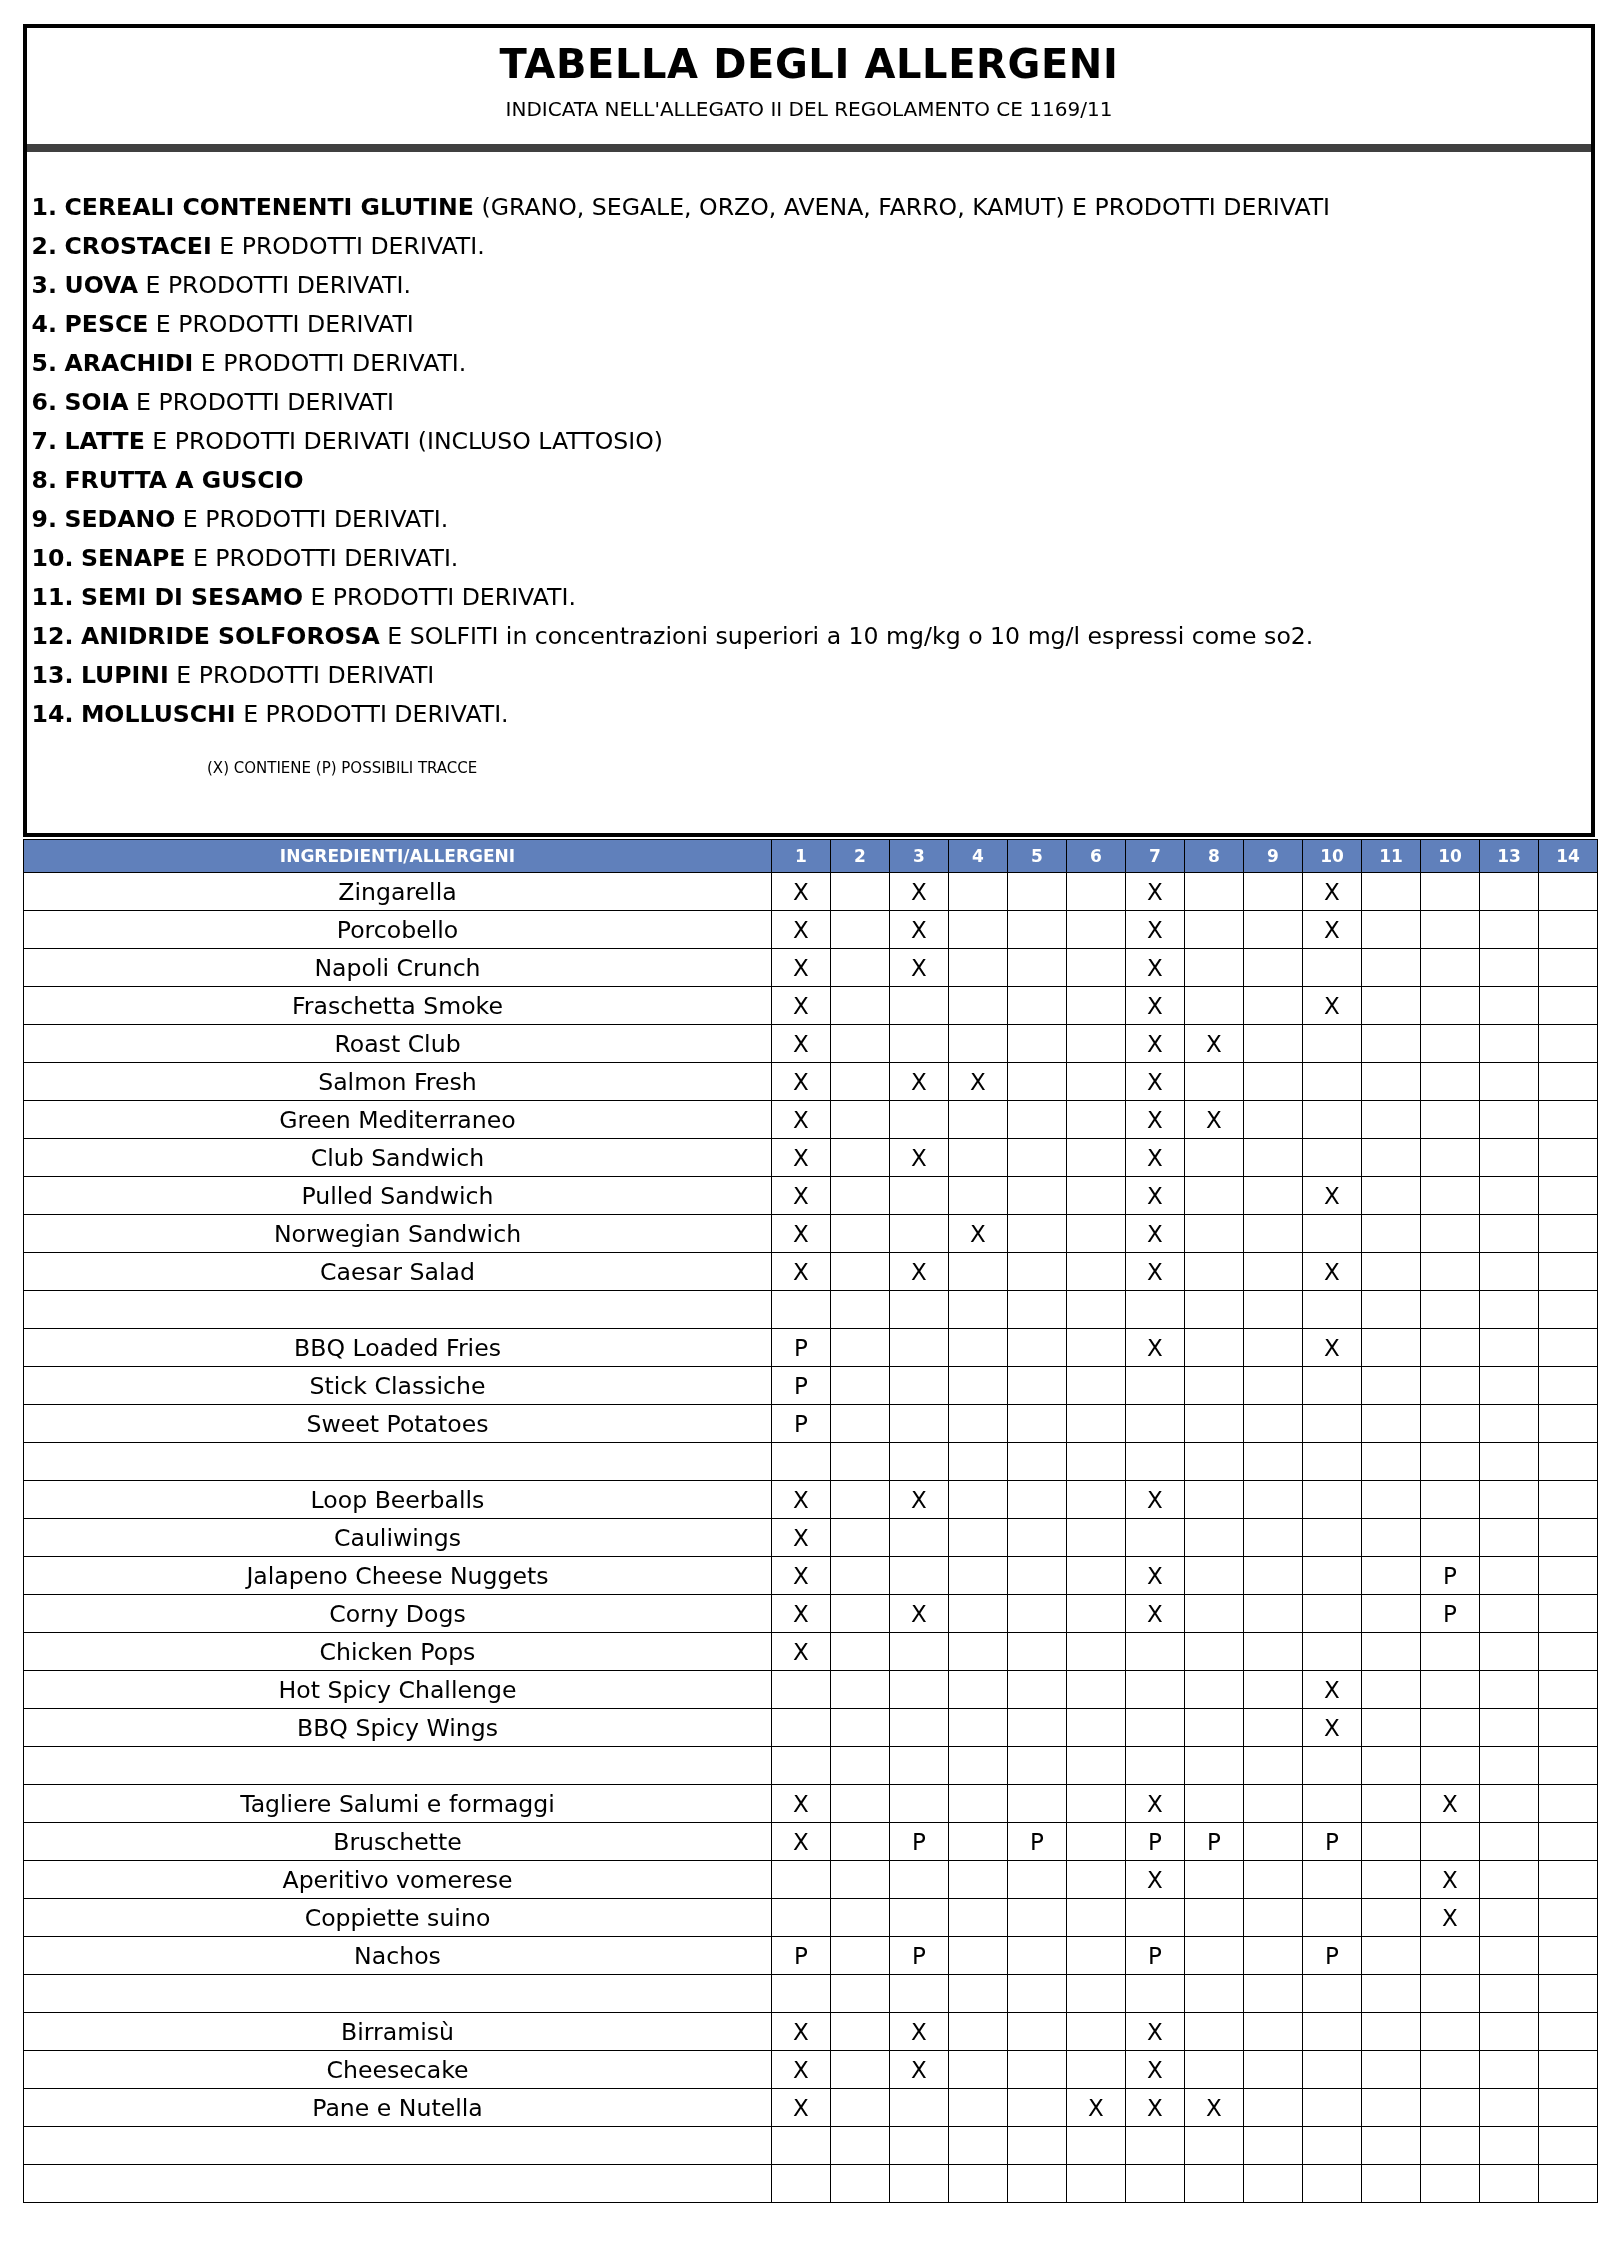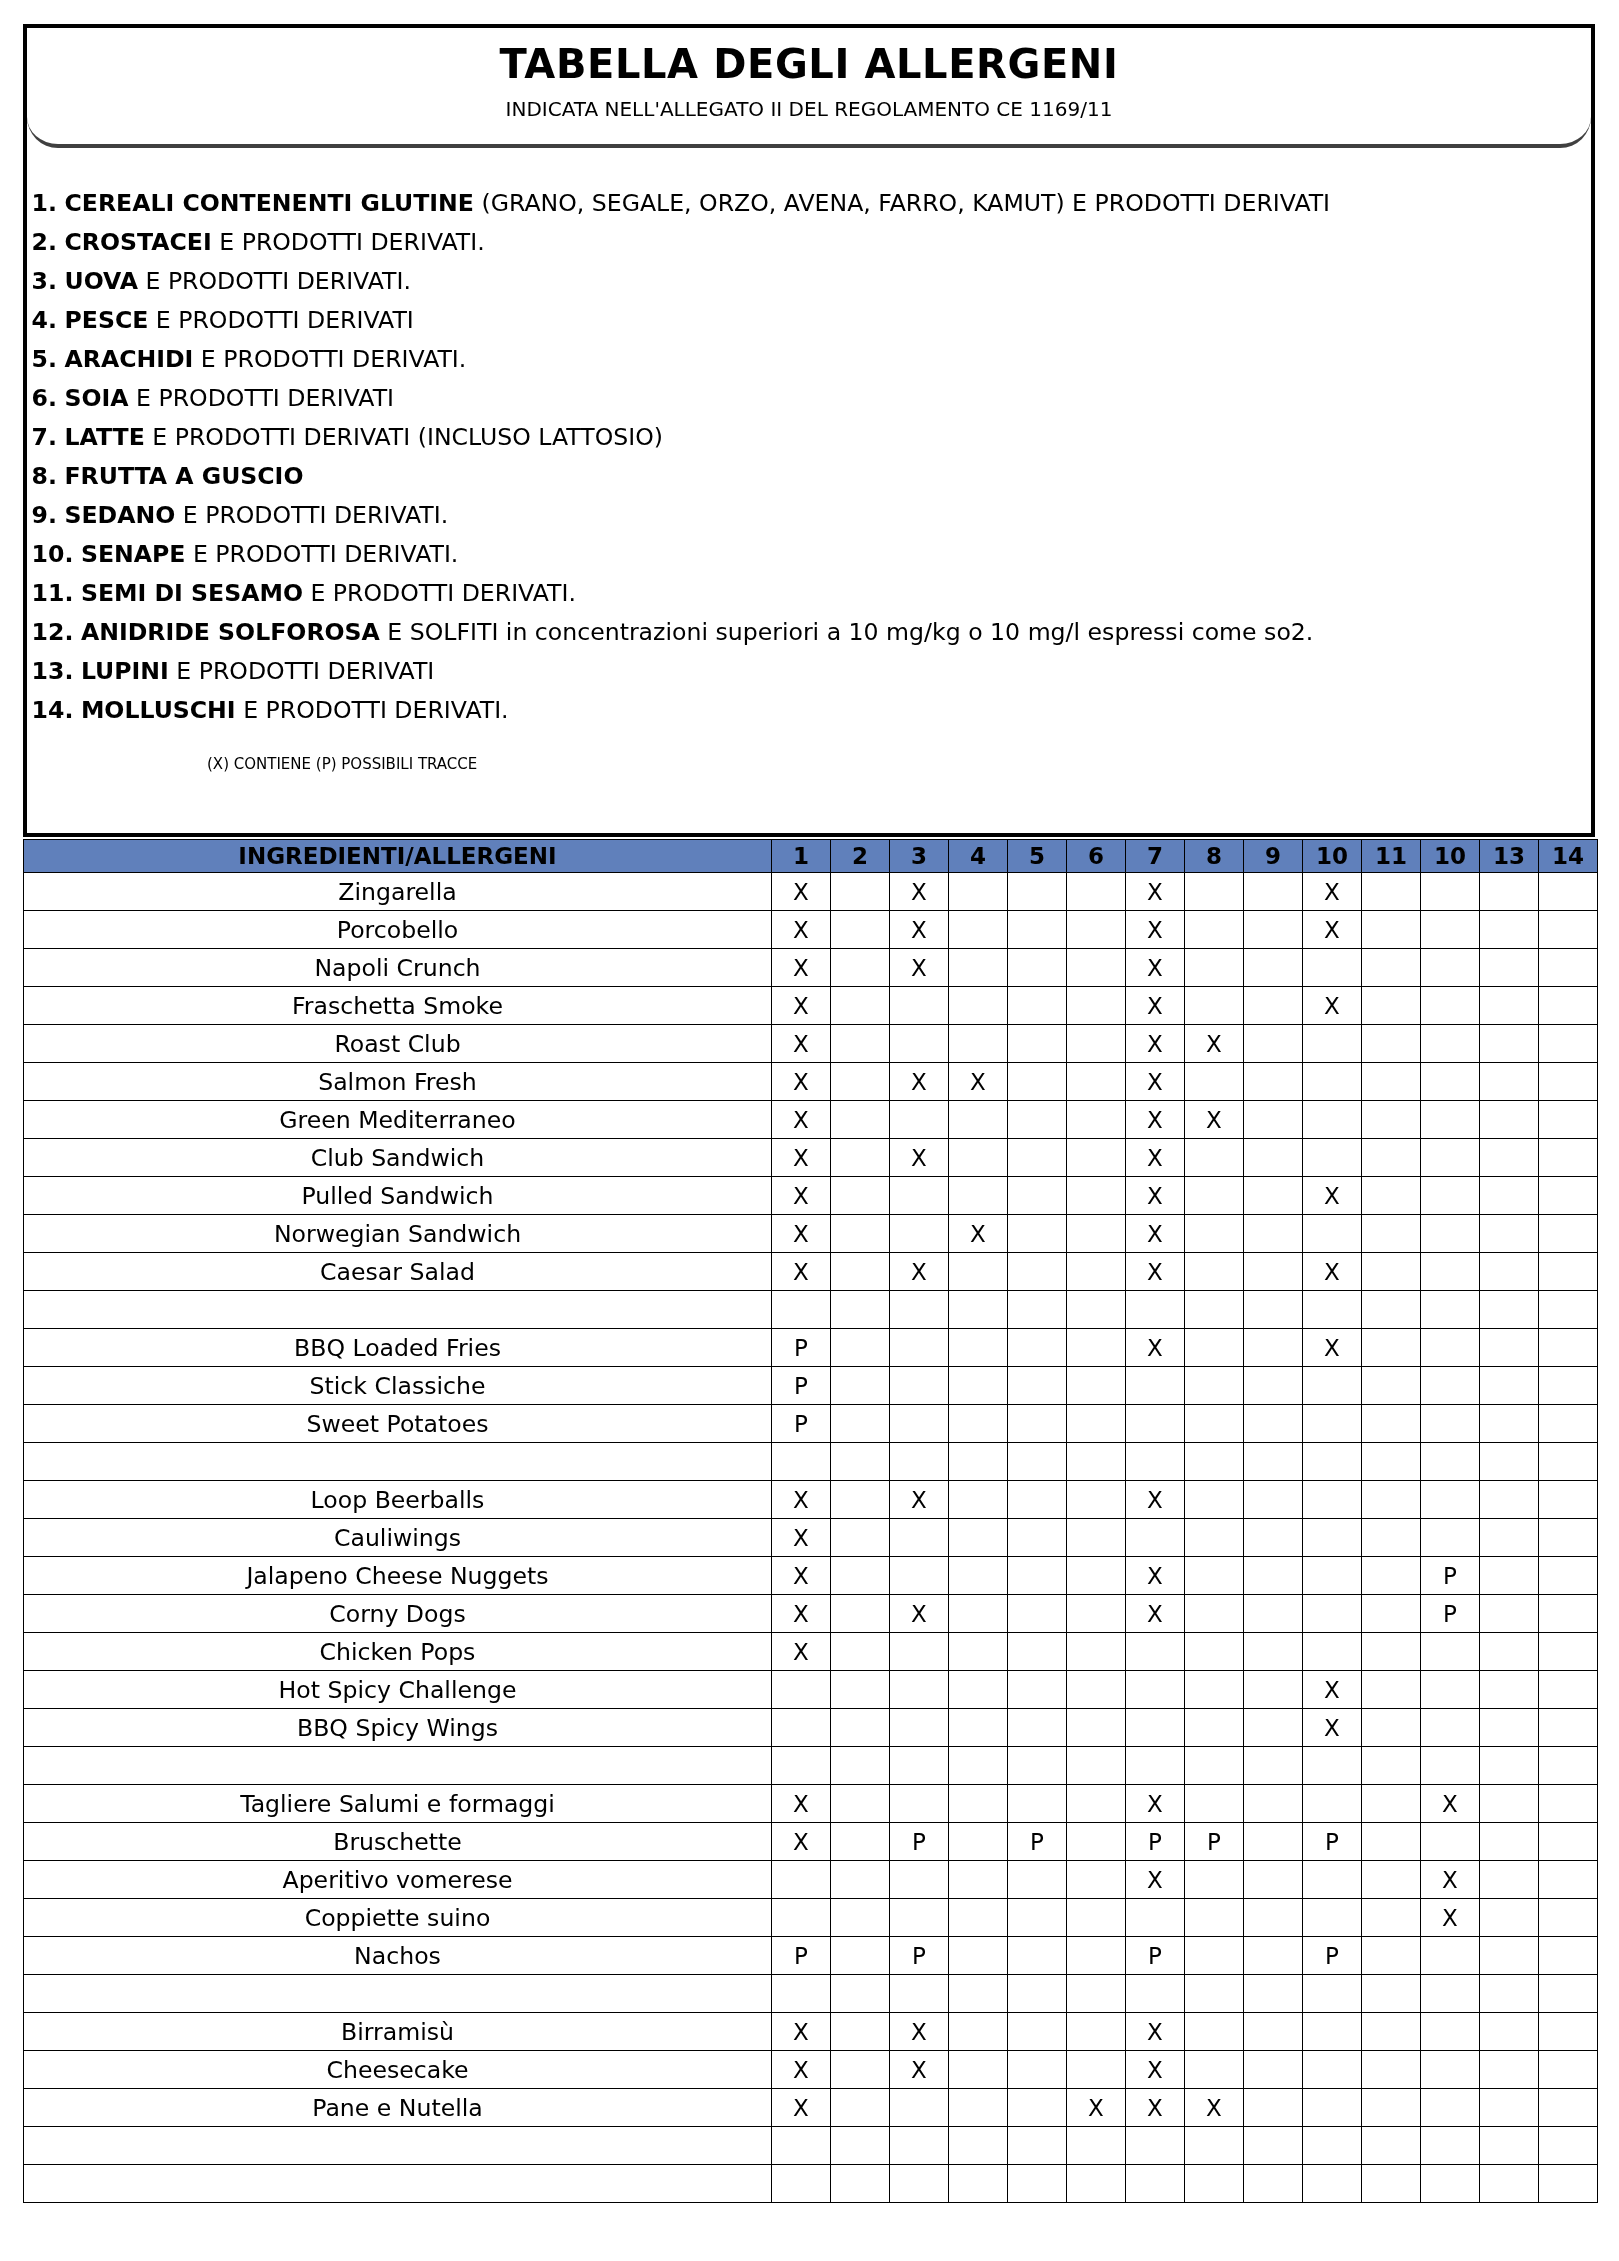--- a/index.html
+++ b/index.html
@@ -1,27 +1,27 @@
 <!DOCTYPE html>
 <html style="font-size:9.2px"><head>
 <meta charset="utf-8">
 <style>
   html, body { margin:0; padding:0; background:#ffffff; }
   body { width:1619px; height:2261px; position:relative; font-family:"Liberation Sans", sans-serif; color:#000; }
   .frame { position:absolute; left:23px; top:24px; width:1572px; height:813px; border:4px solid #000; box-sizing:border-box; }
-  .title-box { height:116px; border-bottom:4px solid #404040; text-align:center;border-radius:31px; }
+  .title-box { height:116px; border-bottom:8px solid #404040; text-align:center; }
   .title { font-family:"DejaVu Sans", sans-serif; font-weight:bold; font-size:40px; padding-top:12.7px; letter-spacing:0.6px; }
   .subtitle { font-family:"DejaVu Sans", sans-serif; font-size:20px; margin-top:10.4px; font-weight:400; }
   .list { padding-top:36px; padding-left:4.6px; }
   .list-item { font-family:"DejaVu Sans", sans-serif; font-size:23.6px; height:39px; line-height:39px; white-space:nowrap; }
   .list-item b { font-weight:bold; }
   .legend { font-family:"DejaVu Sans", sans-serif; font-size:15px; margin-top:25px; padding-left:180px; }
   table.allergens { position:absolute; left:23px; top:839px; border-collapse:collapse; table-layout:fixed; }
   table.allergens th, table.allergens td { border:1.7px solid #000; text-align:center; padding:0; height:37px; font-family:"DejaVu Sans", sans-serif; }
-  table.allergens th { background:#6080bb; color:#000000; font-weight:bold; font-size:23px; height:32px; border-color:#000; }
+  table.allergens th { background:#6080bb; color:#ffffff; font-weight:bold; font-size:17px; height:32px; border-color:#000; }
   table.allergens td.name { font-size:23.6px; }
   table.allergens td.mark { font-size:23px; }
   col.c-name { width:748px; }
   col.c-num { width:59px; }
 </style>
 </head>
 <body>
 
 <div class="frame">
   <div class="title-box">

